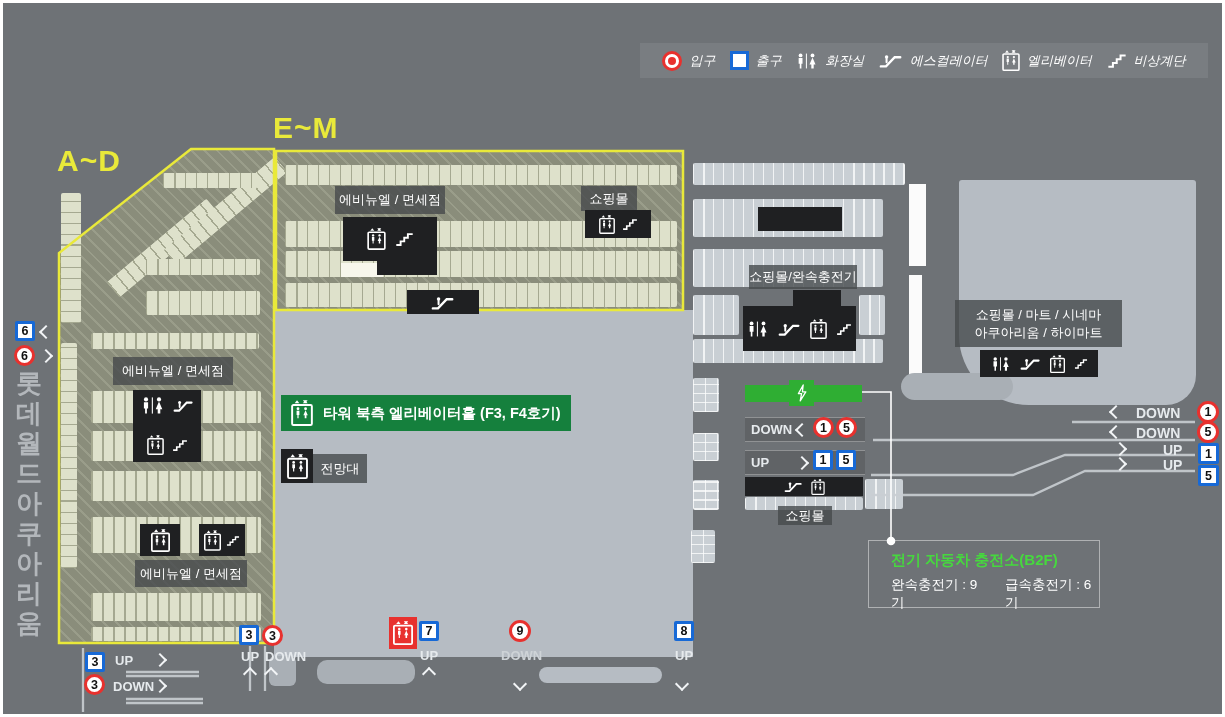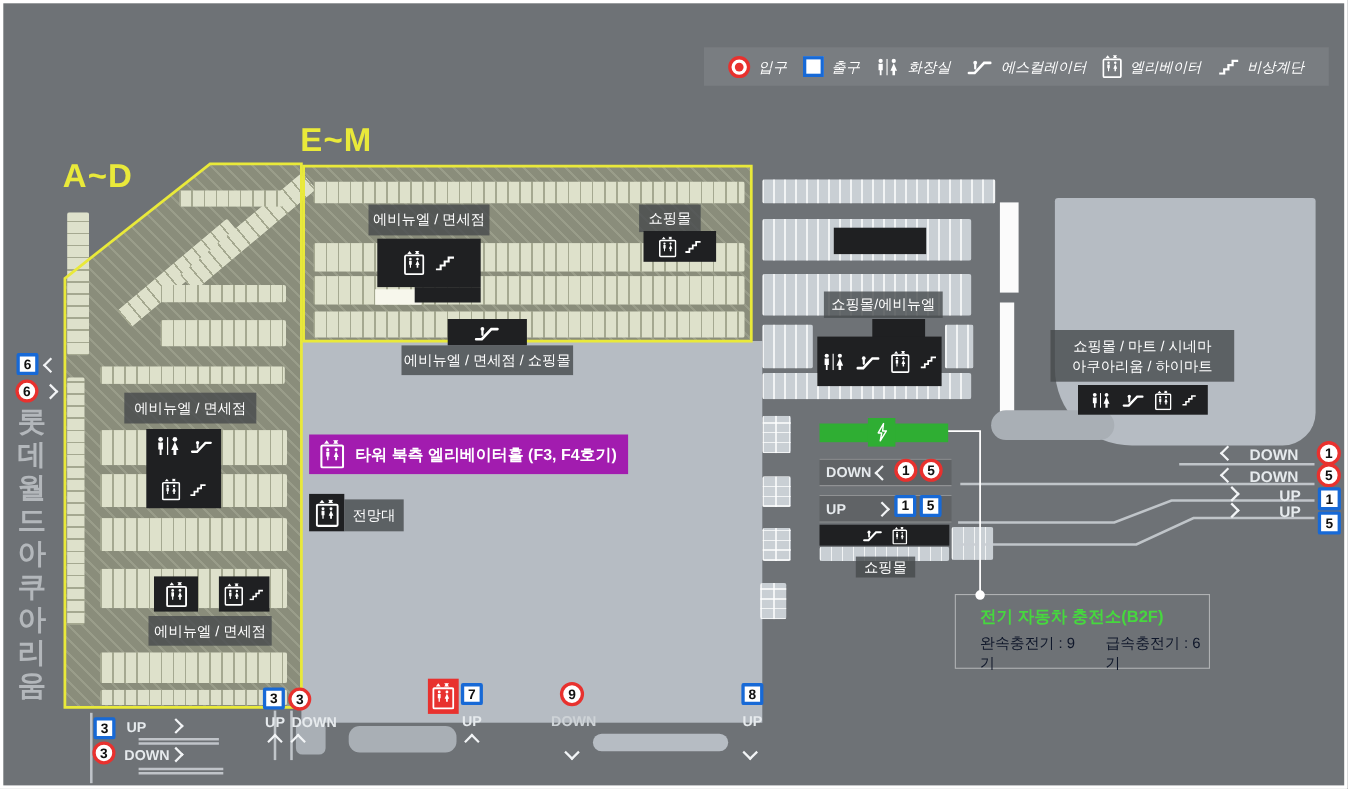--- a/index.html
+++ b/index.html
@@ -17,21 +17,21 @@
       repeating-linear-gradient(0deg, rgba(118,122,96,.55) 0 1.5px, transparent 1.5px 11px),#dee1cb;}
   .pg{position:absolute;border-radius:2px;background:
       repeating-linear-gradient(90deg, rgba(255,255,255,.75) 0 1.5px, transparent 1.5px 10px),#c9cfd4;}
   .pgg{position:absolute;border-radius:2px;background:
       repeating-linear-gradient(0deg, rgba(255,255,255,.75) 0 1.5px, transparent 1.5px 9px),
       repeating-linear-gradient(90deg, rgba(255,255,255,.75) 0 1.5px, transparent 1.5px 12px),#c9cfd4;}
   
   .lb{position:absolute;background:rgba(70,74,76,.80);color:#fff;font-size:13px;
       display:flex;align-items:center;justify-content:center;white-space:nowrap;}
   .blk{position:absolute;background:#1f2022;display:flex;align-items:center;justify-content:center;}
-  .rlb{position:absolute;background:#a21caf;color:#fff;font-weight:bold;font-size:14.5px;
+  .rlb{position:absolute;background:#15803d;color:#fff;font-weight:bold;font-size:14.5px;
        display:flex;align-items:center;gap:10px;padding:0 10px;white-space:nowrap;}
   .zlab{position:absolute;color:#e9e93a;font-size:30px;font-weight:bold;letter-spacing:1px;}
   
   .mkc,.mks{position:absolute;box-sizing:border-box;background:#fff;color:#111;
       font-weight:bold;font-size:12.5px;display:flex;align-items:center;justify-content:center;}
   .mkc{width:21px;height:21px;border:3px solid #e8312e;border-radius:50%;}
   .mks{width:20px;height:20px;border:3px solid #1769d6;border-radius:2px;}
   .dir{position:absolute;color:#e6eaed;font-size:13px;font-weight:bold;white-space:nowrap;}
   .chv{position:absolute;width:8px;height:8px;border-right:2.6px solid #f2f4f6;border-bottom:2.6px solid #f2f4f6;}
   .chv.r{transform:rotate(-45deg);} .chv.l{transform:rotate(135deg);}
@@ -216,23 +216,20 @@
       </svg>
     <svg class="ic" width="16" height="12" viewBox="0 0 22 16">
         <use href="#i-stairs"></use>
       </svg>
   </div>
   <div class="blk" style="left:404px;top:287px;width:72px;height:24px;">
     <svg class="ic" width="24" height="17" viewBox="0 0 26 18">
         <use href="#i-escalator"></use>
       </svg>
   </div>
-  <div class="lb" style="left:362px;top:311px;width:156px;height:27px;">
-    <span>에비뉴엘 / 면세점 / 쇼핑몰</span>
-    </div>
 
   <div class="lb" style="left:110px;top:354px;width:120px;height:28px;">
     <span>에비뉴엘 / 면세점</span>
     </div>
   <div class="blk" style="left:130px;top:387px;width:68px;height:72px;flex-wrap:wrap;gap:6px 8px;">
     <svg class="ic" width="24" height="17" viewBox="0 0 24 17">
         <use href="#i-restroom"></use>
       </svg>
     <svg class="ic" width="21" height="15" viewBox="0 0 26 18">
         <use href="#i-escalator"></use>
@@ -275,21 +272,21 @@
   <div class="lb" style="left:310px;top:451px;width:54px;height:29px;">
     <span>전망대</span>
     </div>
   <div class="abs" style="left:386px;top:614px;width:28px;height:32px;background:#e8312e;display:flex;align-items:center;justify-content:center;">
     <svg class="ic" width="20" height="24" viewBox="0 0 20 24">
         <use href="#i-elevator"></use>
       </svg>
   </div>
 
   <div class="lb" style="left:746px;top:262px;width:108px;height:24px;">
-    <span>쇼핑몰/에비뉴엘</span>
+    <span>쇼핑몰/완속충전기</span>
     </div>
   <div class="blk" style="left:790px;top:287px;width:48px;height:17px;"></div>
   <div class="blk" style="left:740px;top:303px;width:113px;height:45px;gap:9px;">
     <svg class="ic" width="22" height="16" viewBox="0 0 24 17">
         <use href="#i-restroom"></use>
       </svg>
     <svg class="ic" width="23" height="16" viewBox="0 0 26 18">
         <use href="#i-escalator"></use>
       </svg>
     <svg class="ic" width="17" height="20" viewBox="0 0 20 24">
@@ -320,21 +317,21 @@
   </div>
 
   <div class="abs" style="left:742px;top:382px;width:117px;height:17px;background:#2fae33;"></div>
   <div class="abs" style="left:786px;top:377px;width:25px;height:26px;background:#2fae33;display:flex;align-items:center;justify-content:center;">
     <svg class="ic" width="12" height="18" viewBox="0 0 12 18">
         <use href="#i-bolt"></use>
       </svg>
   </div>
   <div class="evbox">
     <div style="color:#46d83e;font-size:15px;font-weight:bold;margin:10px 0 6px 22px;">전기 자동차 충전소(B2F)</div>
-    <div style="color:#0f172a;font-size:13.5px;margin-left:22px;display:flex;gap:20px;">
+    <div style="color:#ffffff;font-size:13.5px;margin-left:22px;display:flex;gap:20px;">
       <span>완속충전기 : 9기</span>
       <span>급속충전기 : 6기</span>
     </div>
   </div>
 
   <div class="abs" style="left:742px;top:414px;width:120px;height:23px;background:rgba(94,98,101,.9);border-top:1px solid rgba(255,255,255,.3);border-bottom:1px solid rgba(255,255,255,.3);">
     <span class="dir" style="left:6px;top:4px;">DOWN</span>
     <span class="chv l" style="left:52px;top:7px;"></span>
   </div>
   <div class="mkc" style="left:810px;top:414px;">

